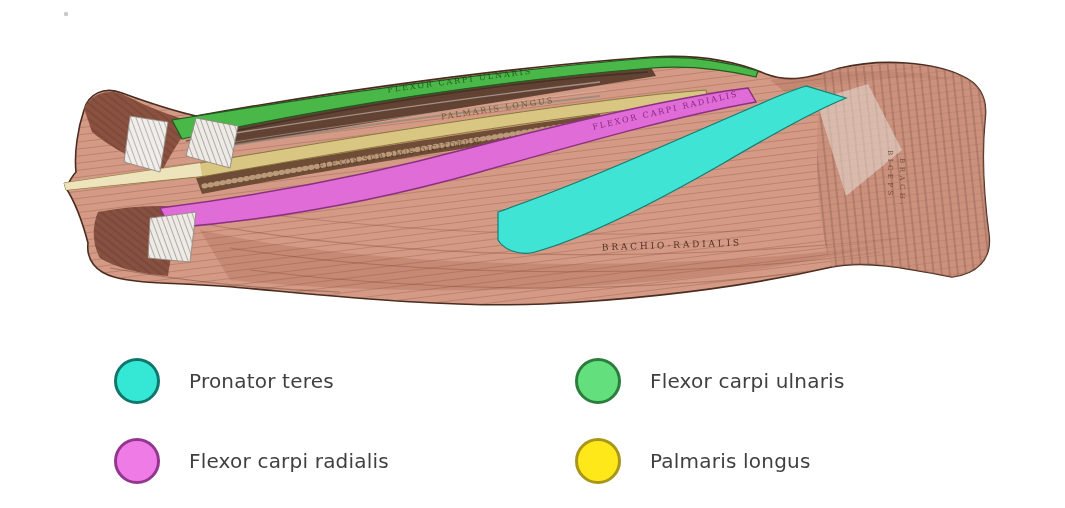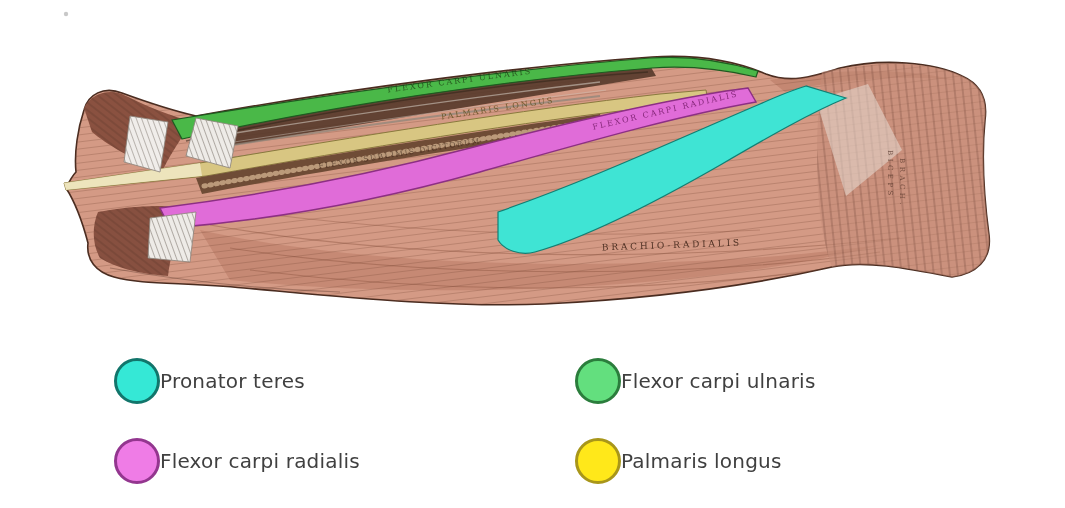--- a/index.html
+++ b/index.html
@@ -1,20 +1,20 @@
 <!DOCTYPE html>
 <html><head>
 <meta charset="utf-8">
 <style>
   html,body{margin:0;padding:0;background:#ffffff;}
   .canvas{position:relative;width:1065px;height:508px;background:#ffffff;overflow:hidden;
           font-family:"DejaVu Sans",sans-serif;}
   .plate-svg{position:absolute;top:0;left:0;display:block;}
   .legend{position:absolute;top:0;left:0;width:100%;height:100%;}
-  .legend-item{position:absolute;display:flex;align-items:center;text-align:center;}
+  .legend-item{position:absolute;display:flex;align-items:center;gap:29px;text-align:center;}
   .pos-0{left:114px;top:358px;}
   .pos-1{left:114px;top:438px;}
   .pos-2{left:575px;top:358px;}
   .pos-3{left:575px;top:438px;}
   .swatch{width:40px;height:40px;border-radius:50%;border:3px solid #444;flex:0 0 auto;}
   .legend-label{font-size:20px;color:#404040;letter-spacing:0.2px;white-space:nowrap;}
   .plate-label{font-family:"DejaVu Serif",serif;}
 </style>
 </head>
 <body>

